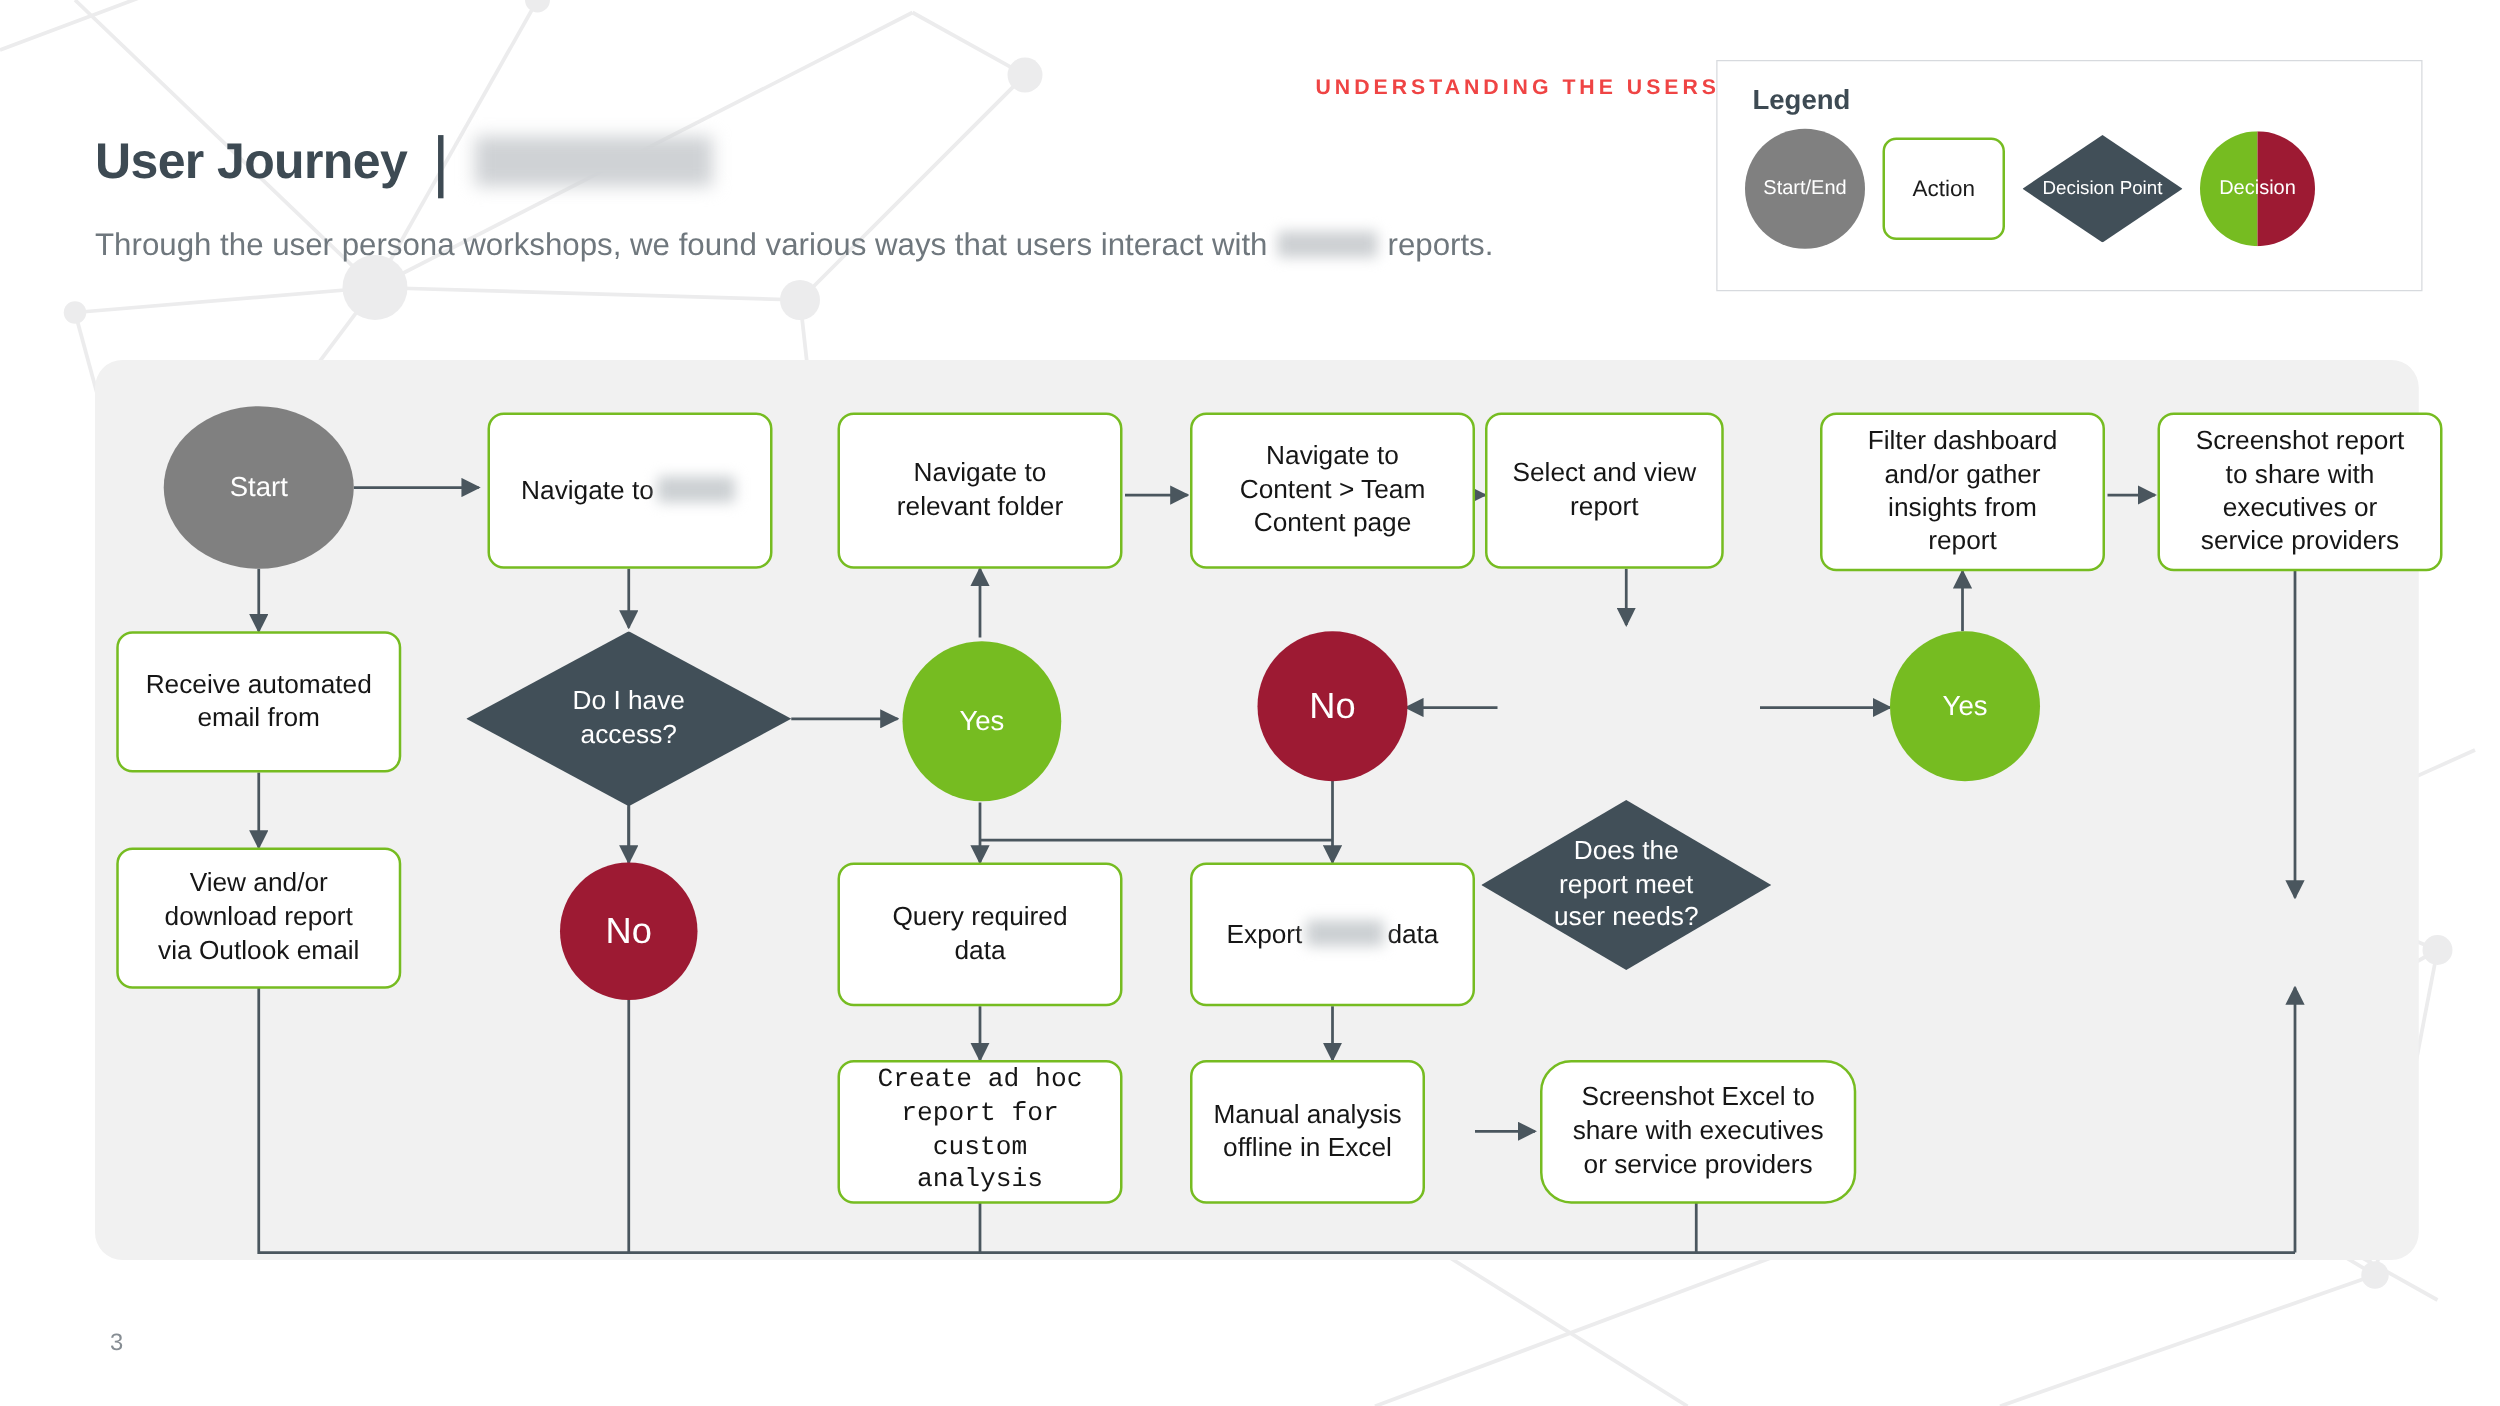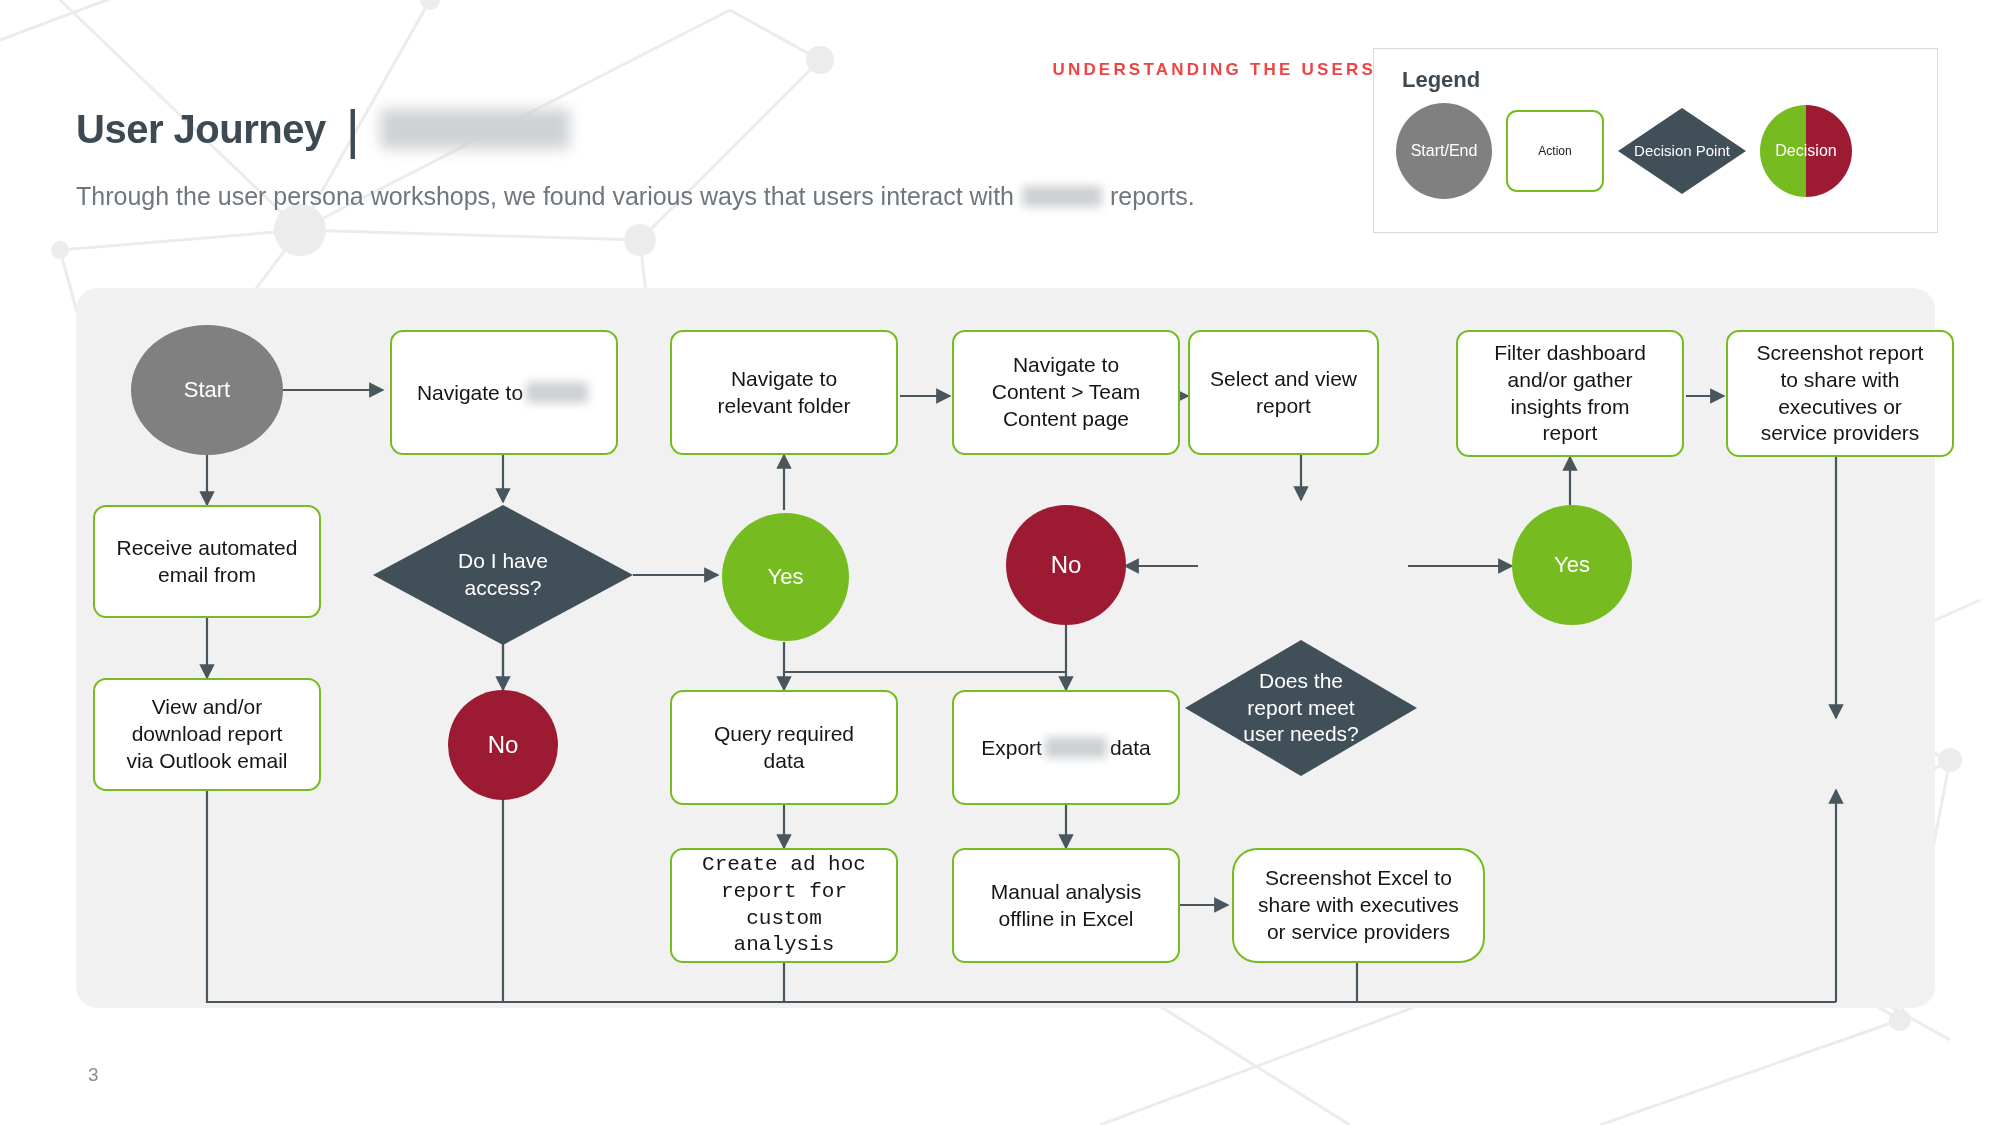--- a/index.html
+++ b/index.html
@@ -51,21 +51,21 @@
   #legend-items{
     display:flex;align-items:center;gap:14px;margin:10px 0 0 22px;
   }
   .lg{display:flex;align-items:center;justify-content:center;}
   .lg-circle{
     width:96px;height:96px;border-radius:50%;background:#808080;
     color:#ffffff;font-size:16px;
   }
   .lg-action{
     width:94px;height:78px;border:2.5px solid #76bc21;border-radius:11px;
-    background:#ffffff;color:#1b1b1b;font-size:12px;
+    background:#ffffff;color:#1b1b1b;font-size:18px;
   }
   .lg-diamond{
     position:relative;width:128px;height:86px;color:#ffffff;font-size:15px;
     line-height:1.2;text-align:center;
   }
   .lg-diamond .dia{
     position:absolute;inset:0;background:#414f58;
     clip-path:polygon(50% 0,100% 50%,50% 100%,0 50%);
   }
   .lg-diamond span{position:relative;z-index:1;}
@@ -86,21 +86,21 @@
   #nodes{position:absolute;left:0;top:0;width:2000px;height:1125px;z-index:4;}
 
   .node{position:absolute;display:flex;align-items:center;justify-content:center;text-align:center;}
   .box{
     border:2.5px solid #76bc21;border-radius:13px;background:#ffffff;
     color:#161616;font-size:21px;line-height:1.28;padding:6px 10px;box-sizing:border-box;
   }
   .circ{border-radius:50%;color:#ffffff;display:flex;align-items:center;justify-content:center;}
   .circ-gray{background:#808080;font-size:22px;}
   .circ-green{background:#76bc21;font-size:22px;}
-  .circ-red{background:#9d1a33;font-size:24px;}
+  .circ-red{background:#9d1a33;font-size:29px;}
   .diamond{position:relative;color:#ffffff;font-size:21px;line-height:1.28;text-align:center;}
   .diamond .dshape{
     position:absolute;inset:0;background:#414f58;
     clip-path:polygon(50% 0,100% 50%,50% 100%,0 50%);
   }
   .diamond .dlabel{position:relative;z-index:1;width:72%;margin:0 auto;}
   .dwrap{display:flex;align-items:center;justify-content:center;width:100%;height:100%;}
 
   .box-redact{width:62px;height:21px;display:inline-block;background:#ccd0d3;
     border-radius:2px;filter:blur(5px);position:relative;top:3px;margin:0 3px;}
@@ -323,21 +323,21 @@
   </div>
 
   <div class="node box" style="left:952px;top:690px;width:228px;height:115px;">
     <span><span>Export</span><span class="box-redact"></span><span>data</span></span>
   </div>
 
   <div class="node box" style="left:670px;top:848px;width:228px;height:115px;font-family:Liberation Mono, monospace;">
     <span class="ml">Create ad hoc<br>report for custom<br>analysis</span>
   </div>
 
-  <div class="node box" style="left:952px;top:848px;width:228px;height:115px;">
+  <div class="node box" style="left:952px;top:848px;width:188px;height:115px;">
     <span class="ml">Manual analysis<br>offline in Excel</span>
   </div>
 
   <div class="node box" style="left:1232px;top:848px;width:253px;height:115px;border-radius:25px;">
     <span class="ml">Screenshot Excel to<br>share with executives<br>or service providers</span>
   </div>
 
 
 </div>
 

